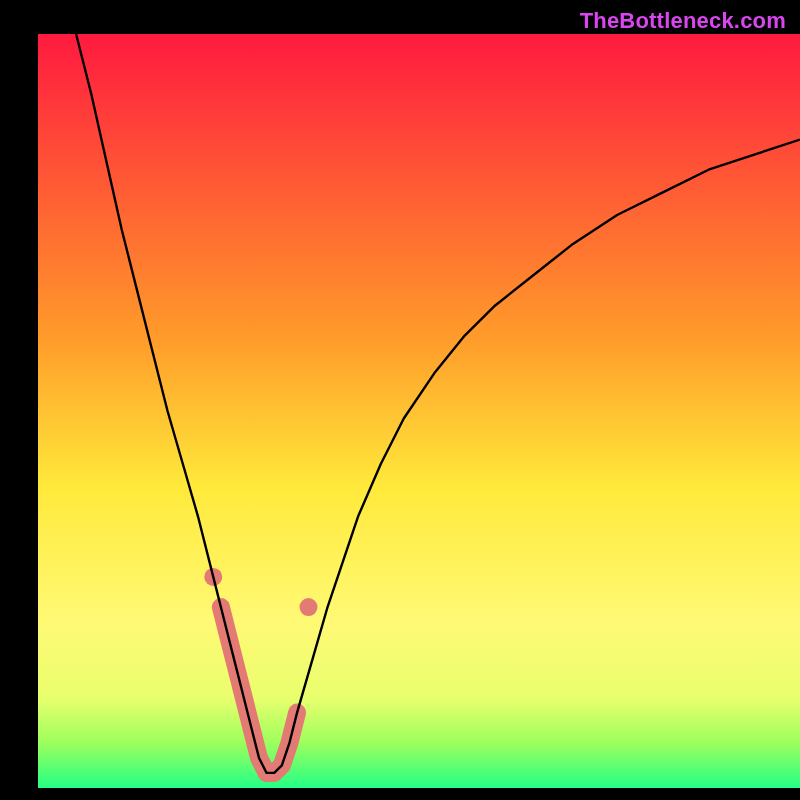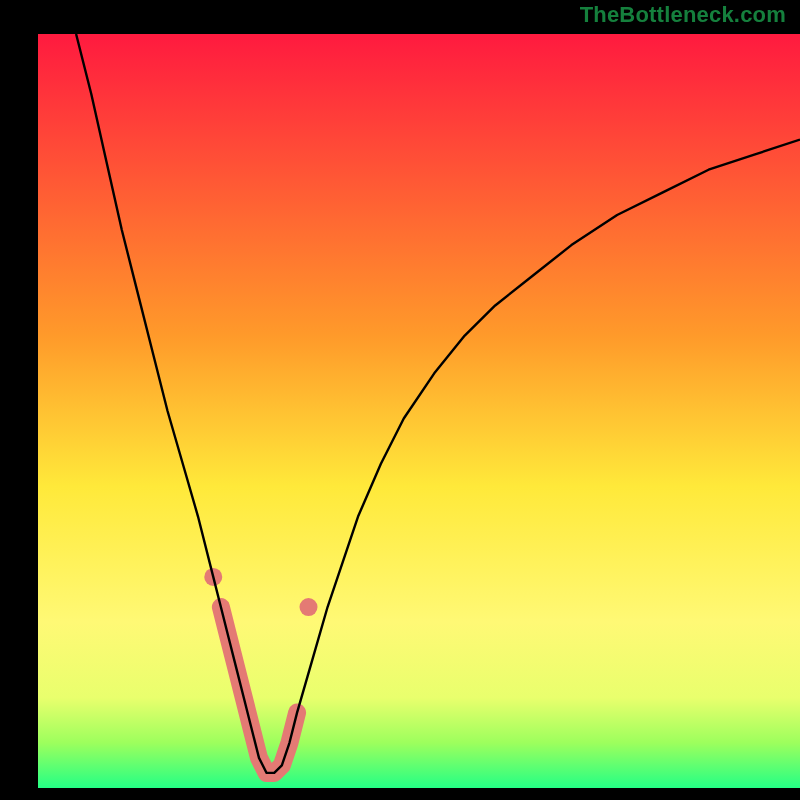--- a/index.html
+++ b/index.html
@@ -12,23 +12,23 @@
     overflow: hidden;
   }
   .container {
     position: relative;
     width: 800px;
     height: 800px;
     background: #000;
   }
   .watermark {
     position: absolute;
-    top: 2px;
+    top: 8px;
     right: 14px;
-    color: #15803d;
+    color: #d946ef;
     font-size: 22px;
     font-weight: 600;
     letter-spacing: 0.2px;
     z-index: 20;
   }
   svg {
     position: absolute;
     top: 0;
     left: 0;
   }

